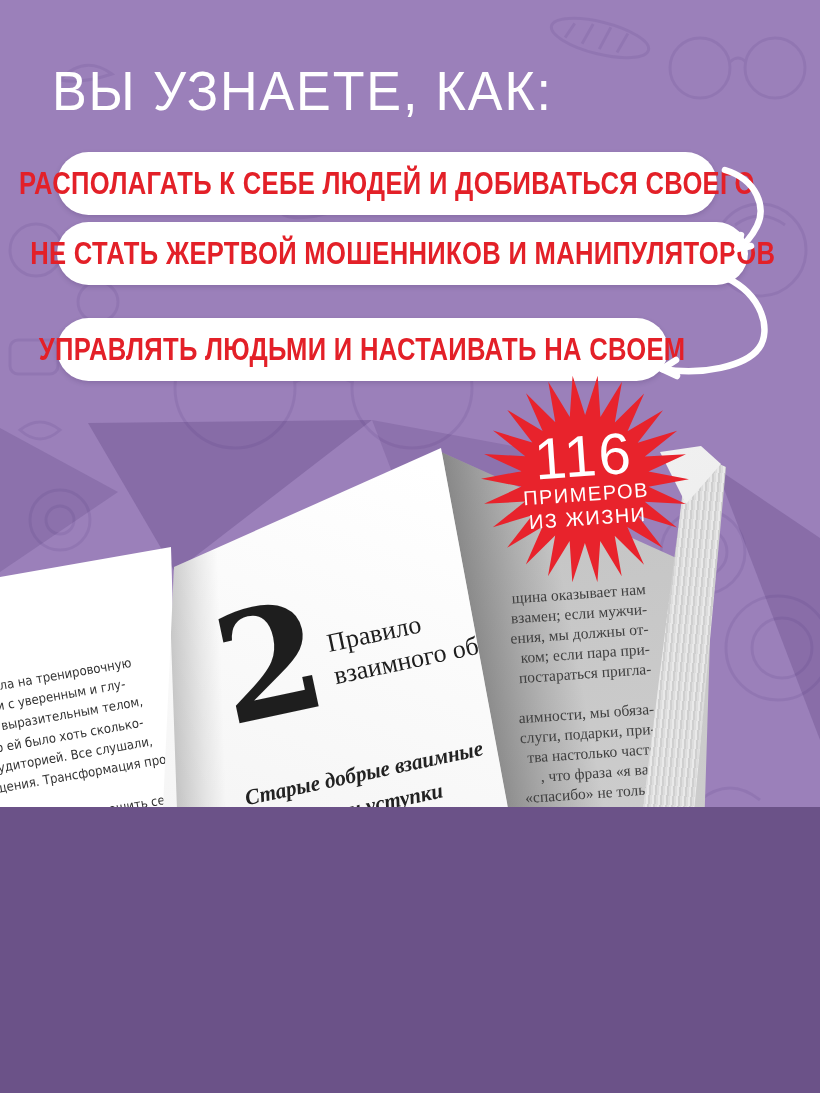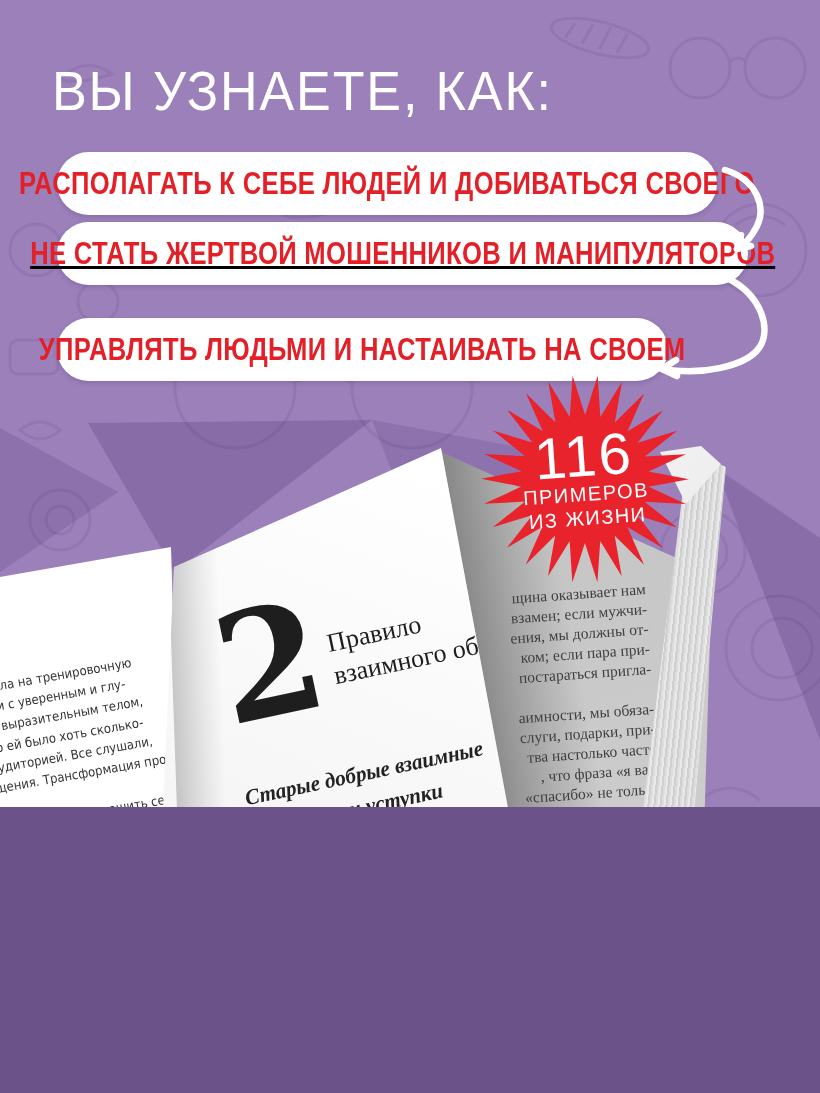--- a/index.html
+++ b/index.html
@@ -18,21 +18,21 @@
     font-size:56px;letter-spacing:2px;white-space:nowrap;
     transform:scaleX(.93);transform-origin:left center;font-weight:400;
   }
   
   .pill{
     position:absolute;left:57px;height:63px;background:#fff;border-radius:32px;
     display:flex;align-items:center;justify-content:center;z-index:6;
     box-shadow:0 2px 5px rgba(46,23,73,.18);
   }
   .pill-1{top:152px;width:660px;}
-  .pill-2{top:222px;width:691px;text-decoration:underline;}
+  .pill-2{top:222px;width:691px;}
   .pill-3{top:318px;width:611px;}
   .pill span{
     color:#e32028;font-weight:700;font-size:32px;white-space:nowrap;
     letter-spacing:.4px;transform:scaleX(.8);transform-origin:center center;
   }
   
   .arrows{position:absolute;left:630px;top:148px;z-index:7;}
   
   .badge{position:absolute;left:477px;top:371px;width:216px;height:216px;z-index:8;}
   .badge svg{position:absolute;inset:0;}

